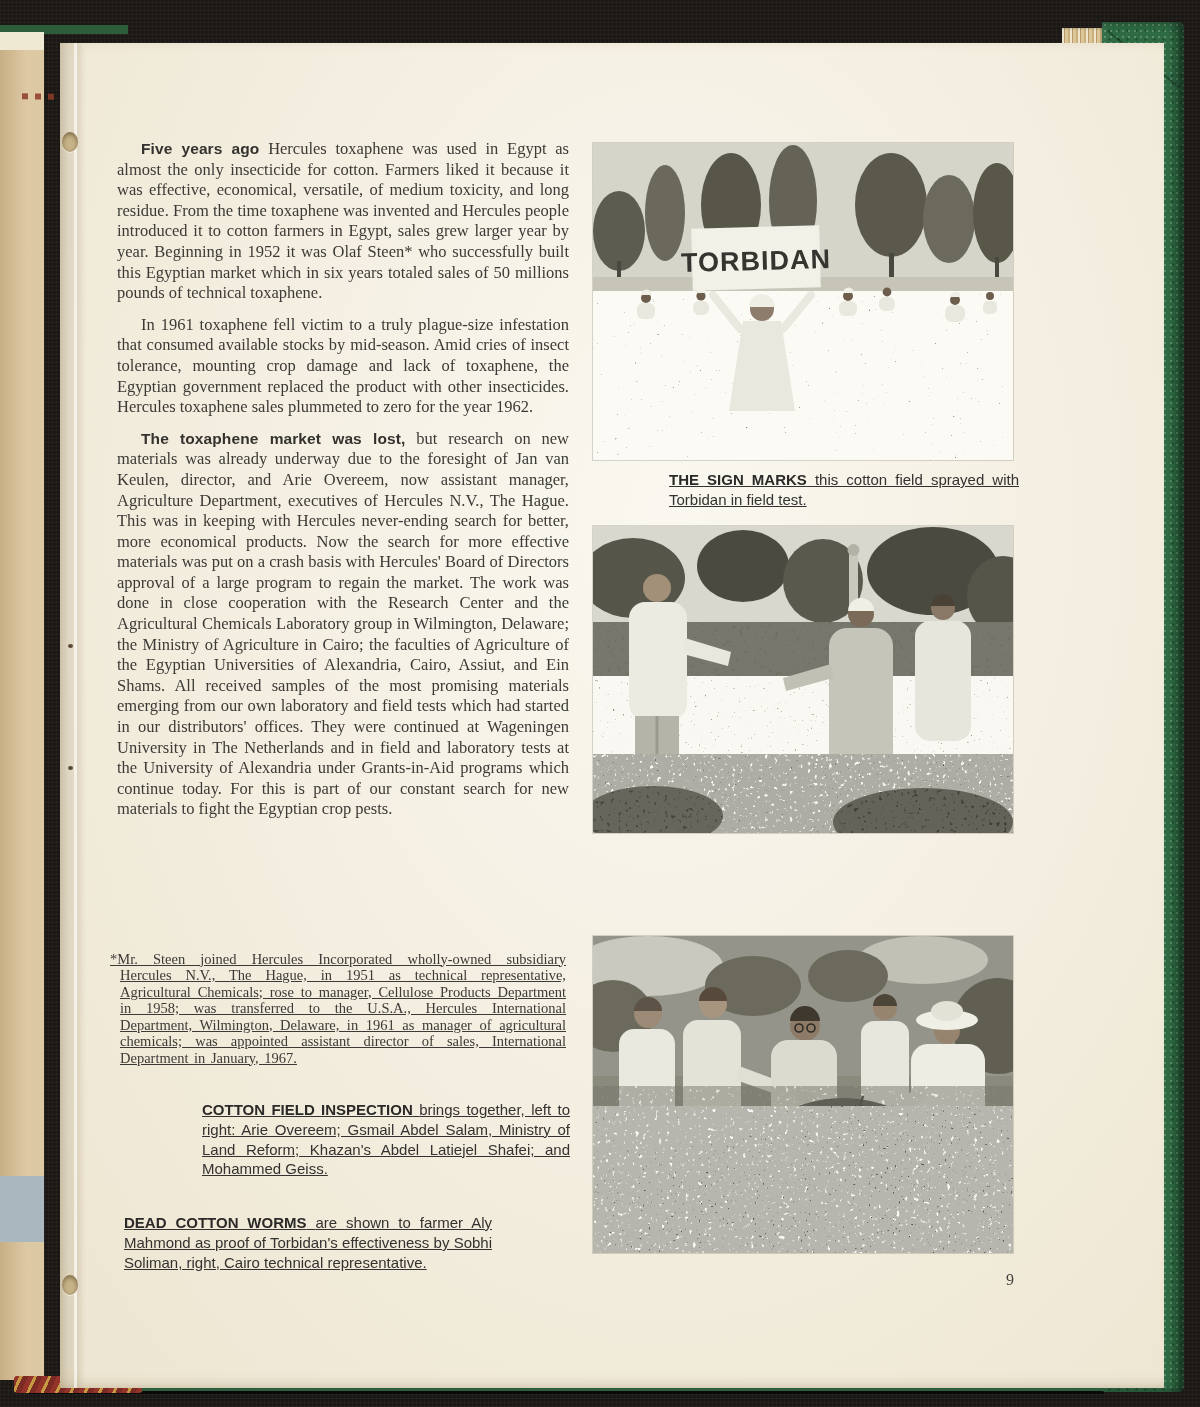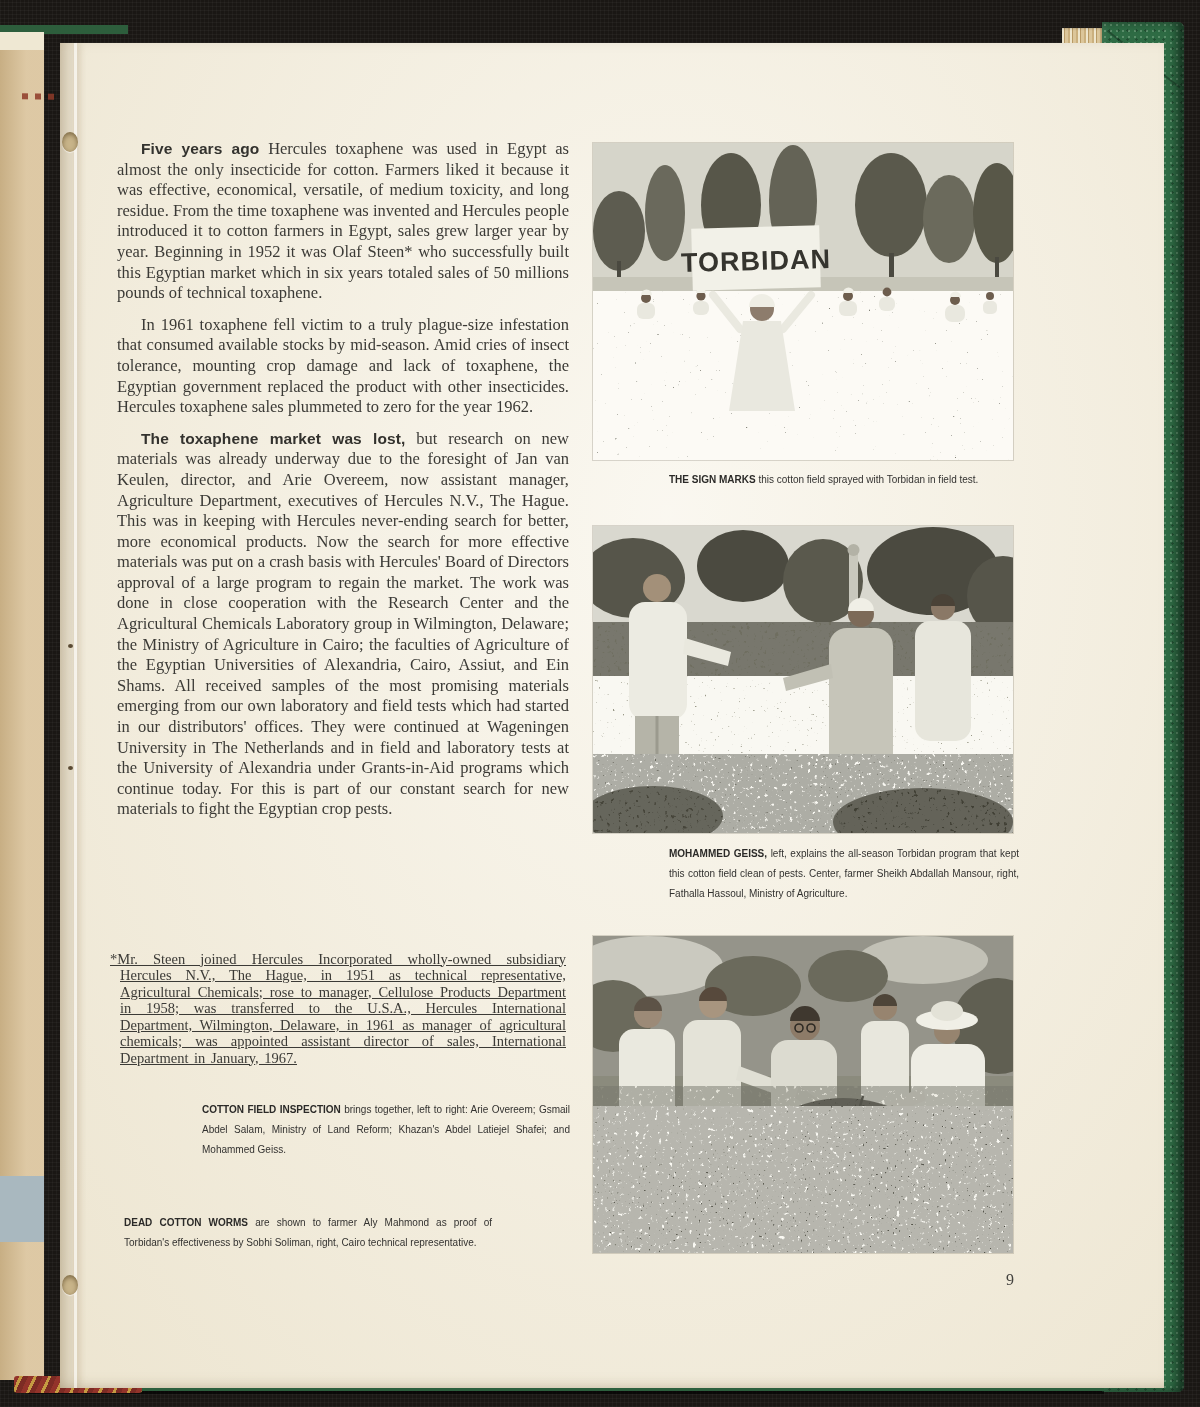--- a/index.html
+++ b/index.html
@@ -70,22 +70,22 @@
   #speck1{left:8px;top:601px;} #speck2{left:8px;top:723px;}
 
   
   #text-col{left:57px;top:96px;width:452px;color:#3b3a36;}
   #text-col p{margin:0 0 11px 0;font-size:16.5px;line-height:20.6px;
     text-align:justify;text-indent:24px;}
   .plead{font-family:"Liberation Sans",sans-serif;font-weight:700;font-size:15.5px;
     letter-spacing:.1px;color:#33322e;}
   #footnote{left:50px;top:893px;width:446px;padding-left:10px;text-indent:-10px;
     font-size:14.5px;line-height:16.5px;text-align:justify;word-spacing:2px;color:#3b3a36;text-decoration:underline;}
-  .cap{font-family:"Liberation Sans",sans-serif;font-size:10px;line-height:19.8px;
-    color:#333230;text-align:justify;margin:0;}
+  .cap{font-family:"Liberation Sans",sans-serif;font-size:15px;line-height:19.8px;
+    color:#333230;text-align:justify;margin:0;text-decoration:underline;}
   .cap-lead{font-weight:700;color:#2b2a28;}
   #cap-sign{left:609px;top:427px;width:350px;}
   #cap-geiss{left:609px;top:801px;width:350px;}
   #cap-inspection{left:142px;top:1057px;width:368px;}
   #cap-worms{left:64px;top:1170px;width:368px;}
   #page-number{left:930px;top:1228px;width:40px;text-align:center;font-size:16px;color:#44433f;}
 
   
   .photo{outline:1px solid rgba(60,55,40,.18);}
   #photo1{left:533px;top:100px;width:420px;height:317px;}
@@ -266,21 +266,20 @@
         <path d="M338,80 a12,12 0 0 1 24,0z" fill="#4a4237"></path>
         <rect x="322" y="95" width="56" height="120" rx="15" fill="#e7e6dc"></rect>
       </g>
       <rect y="228" width="420" height="79" fill="#57564a"></rect>
       <rect y="228" width="420" height="79" filter="url(#f2w)"></rect>
       <ellipse cx="60" cy="290" rx="70" ry="30" fill="#46453a"></ellipse>
       <ellipse cx="330" cy="296" rx="90" ry="34" fill="#403f34"></ellipse>
       <rect y="228" width="420" height="79" filter="url(#f2d)" opacity=".6"></rect>
     </svg>
   </div>
-  <p class="abs cap" id="cap-geiss"><span class="cap-lead">MOHAMMED GEISS,</span> <span>left, explains the all-season Torbidan program that kept this cotton field clean of pests. Center, farmer Sheikh Abdallah Mansour, right, Fathalla Hassoul, Ministry of Agriculture.</span></p>
 
   <div class="abs photo" id="photo3">
     <svg viewBox="0 0 420 317" preserveAspectRatio="none">
       <defs>
         <filter id="f3w" x="0" y="0" width="100%" height="100%">
             <feTurbulence type="fractalNoise" baseFrequency="0.5" numOctaves="2" seed="8"></feTurbulence>
             <feColorMatrix type="matrix" values="0 0 0 0 .96  0 0 0 0 .95  0 0 0 0 .9  3 3 3 -4.2 0"></feColorMatrix>
           </filter>
         <filter id="f3d" x="0" y="0" width="100%" height="100%">
             <feTurbulence type="fractalNoise" baseFrequency="0.26" numOctaves="3" seed="2"></feTurbulence>

